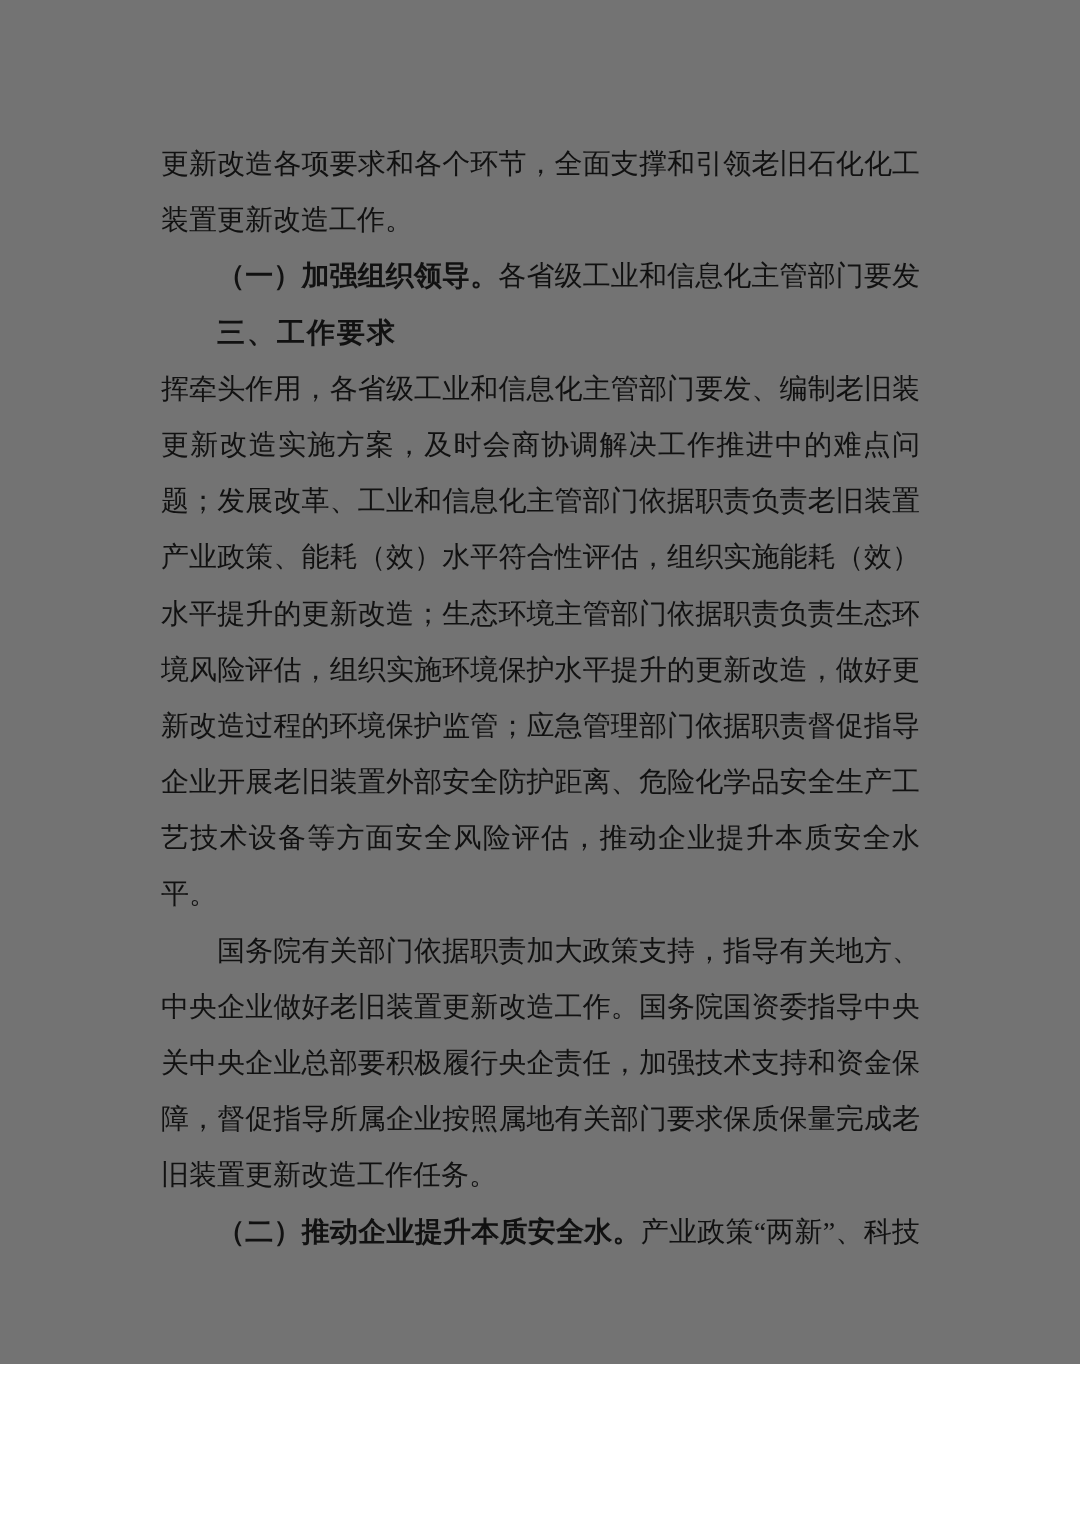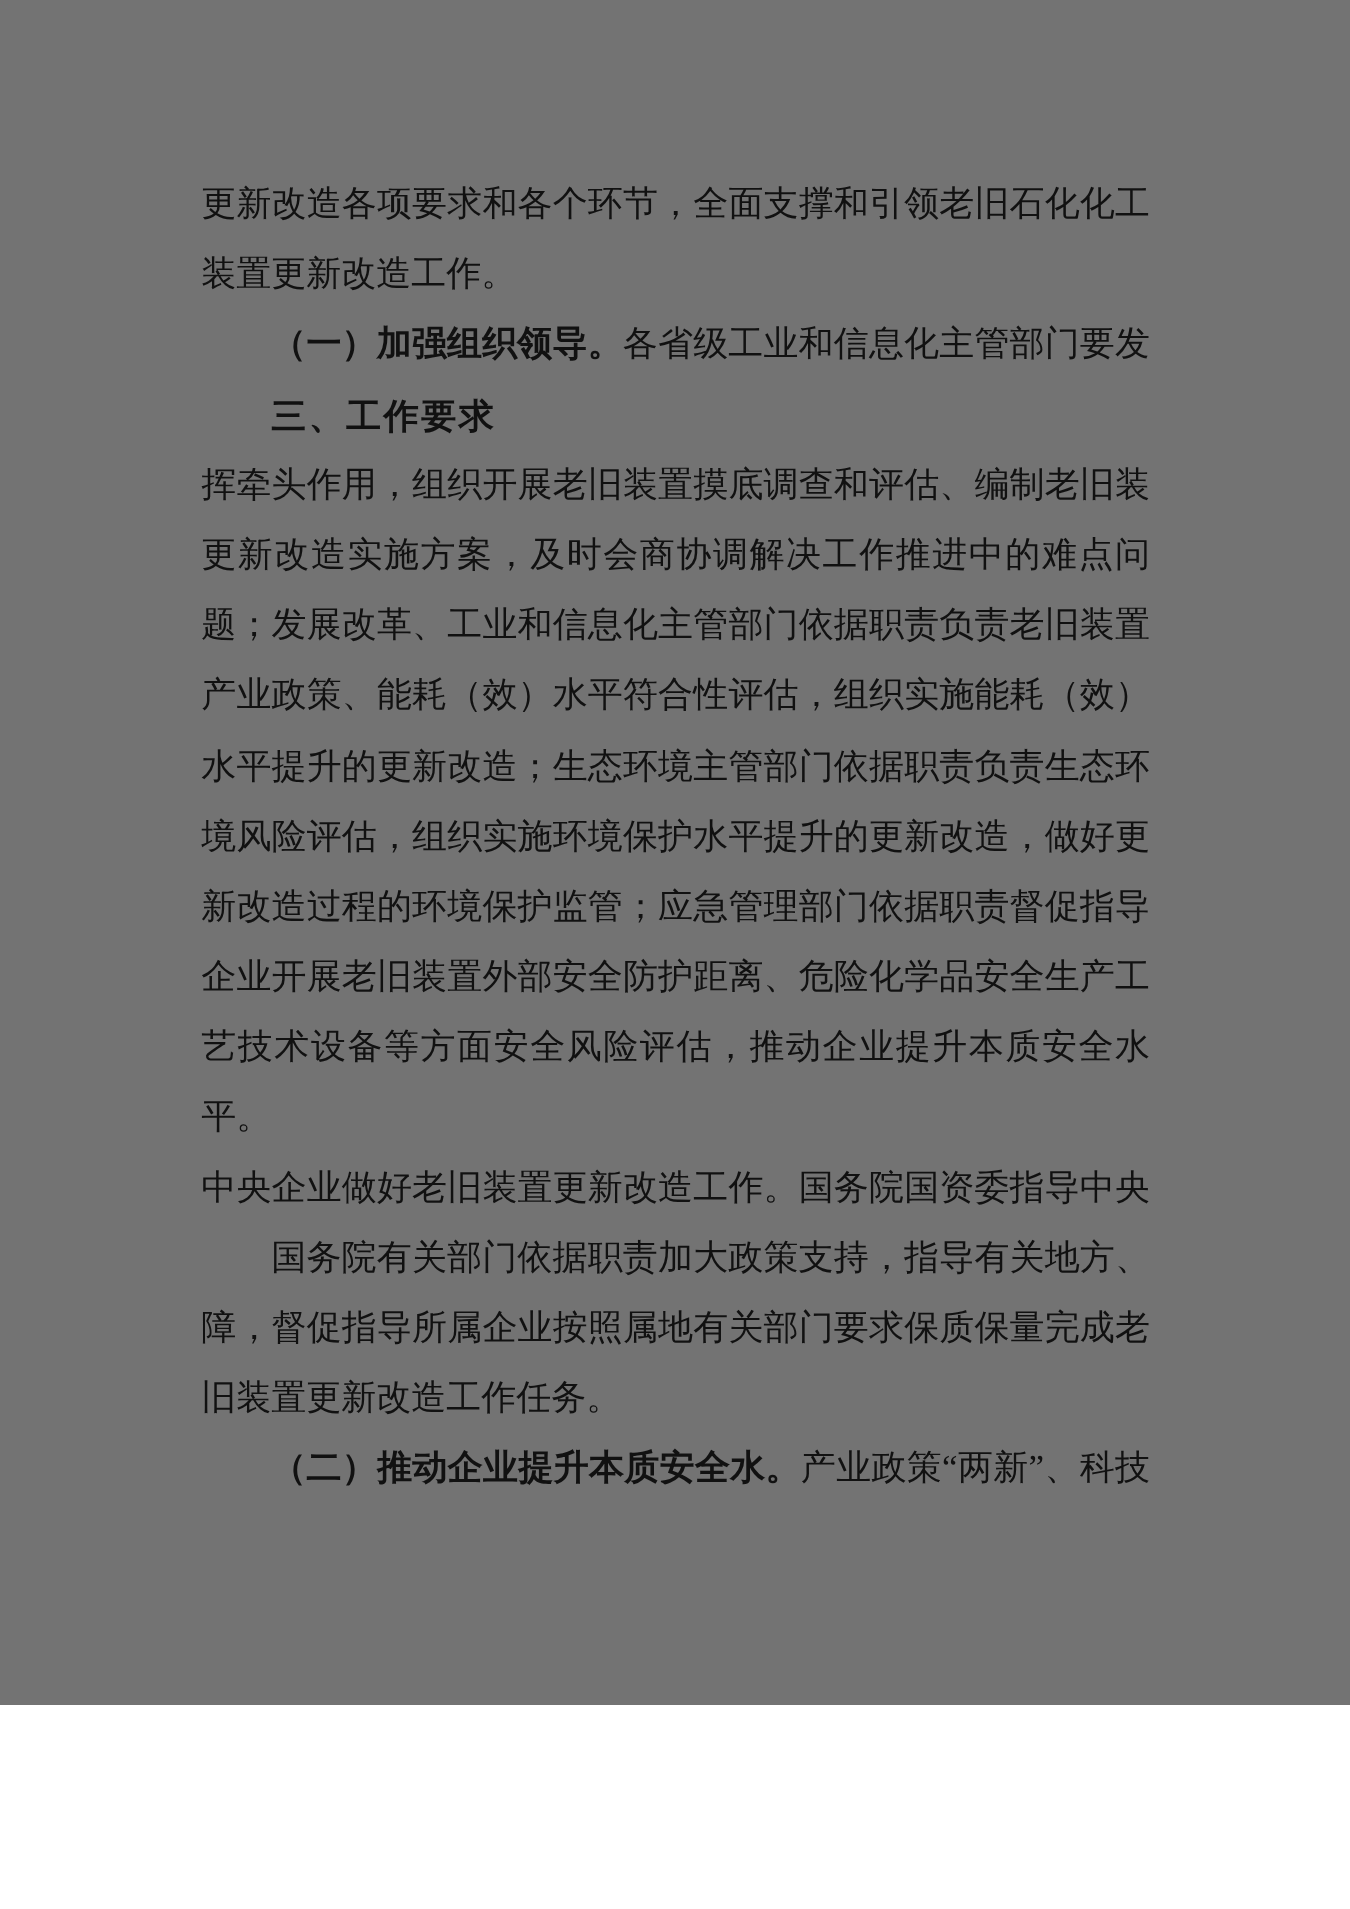--- a/index.html
+++ b/index.html
@@ -64,46 +64,47 @@
   <div class="body-text">
 
     <div class="line"><span class="lead"></span><span>更新改造各项要求和各个环节，全面支撑和引领老旧石化化工</span></div>
 
     <div class="line short"><span class="lead"></span><span>装置更新改造工作。</span></div>
 
     <div class="line ind"><span class="lead">（一）加强组织领导。</span><span>各省级工业和信息化主管部门要发</span></div>
 
     <div class="line short ind"><span class="hei">三、工作要求</span><span></span></div>
 
-    <div class="line"><span class="lead"></span><span>挥牵头作用，组织开展老旧装置摸底调查和评估、编制老旧装</span></div>
+    <div class="line"><span class="lead"></span><span>挥牵头作用，各省级工业和信息化主管部门要发、编制老旧装</span></div>
 
 
     <div class="line"><span class="lead"></span><span>更新改造实施方案，及时会商协调解决工作推进中的难点问</span></div>
 
     <div class="line"><span class="lead"></span><span>题；发展改革、工业和信息化主管部门依据职责负责老旧装置</span></div>
 
     <div class="line"><span class="lead"></span><span>产业政策、能耗（效）水平符合性评估，组织实施能耗（效）</span></div>
 
     <div class="line"><span class="lead"></span><span>水平提升的更新改造；生态环境主管部门依据职责负责生态环</span></div>
 
     <div class="line"><span class="lead"></span><span>境风险评估，组织实施环境保护水平提升的更新改造，做好更</span></div>
 
     <div class="line"><span class="lead"></span><span>新改造过程的环境保护监管；应急管理部门依据职责督促指导</span></div>
 
     <div class="line"><span class="lead"></span><span>企业开展老旧装置外部安全防护距离、危险化学品安全生产工</span></div>
 
     <div class="line"><span class="lead"></span><span>艺技术设备等方面安全风险评估，推动企业提升本质安全水</span></div>
 
     <div class="line short"><span class="lead"></span><span>平。</span></div>
 
+    <div class="line ind"><span class="lead"></span><span>国务院有关部门依据职责加大政策支持，指导有关地方、</span></div>
+
     <div class="line"><span class="lead"></span><span>中央企业做好老旧装置更新改造工作。国务院国资委指导中央</span></div>
 
-    <div class="line ind"><span class="lead"></span><span>国务院有关部门依据职责加大政策支持，指导有关地方、</span></div>
 
-
+    <div class="line"><span class="lead"></span><span>关中央企业总部要积极履行央企责任，加强技术支持和资金保</span></div>
 
     <div class="line"><span class="lead"></span><span>障，督促指导所属企业按照属地有关部门要求保质保量完成老</span></div>
 
     <div class="line short"><span class="lead"></span><span>旧装置更新改造工作任务。</span></div>
 
     <div class="line ind"><span class="lead">（二）推动企业提升本质安全水。</span><span>产业政策“两新”、科技</span></div>
 
   </div>
 
   <div class="page-number">5</div>

